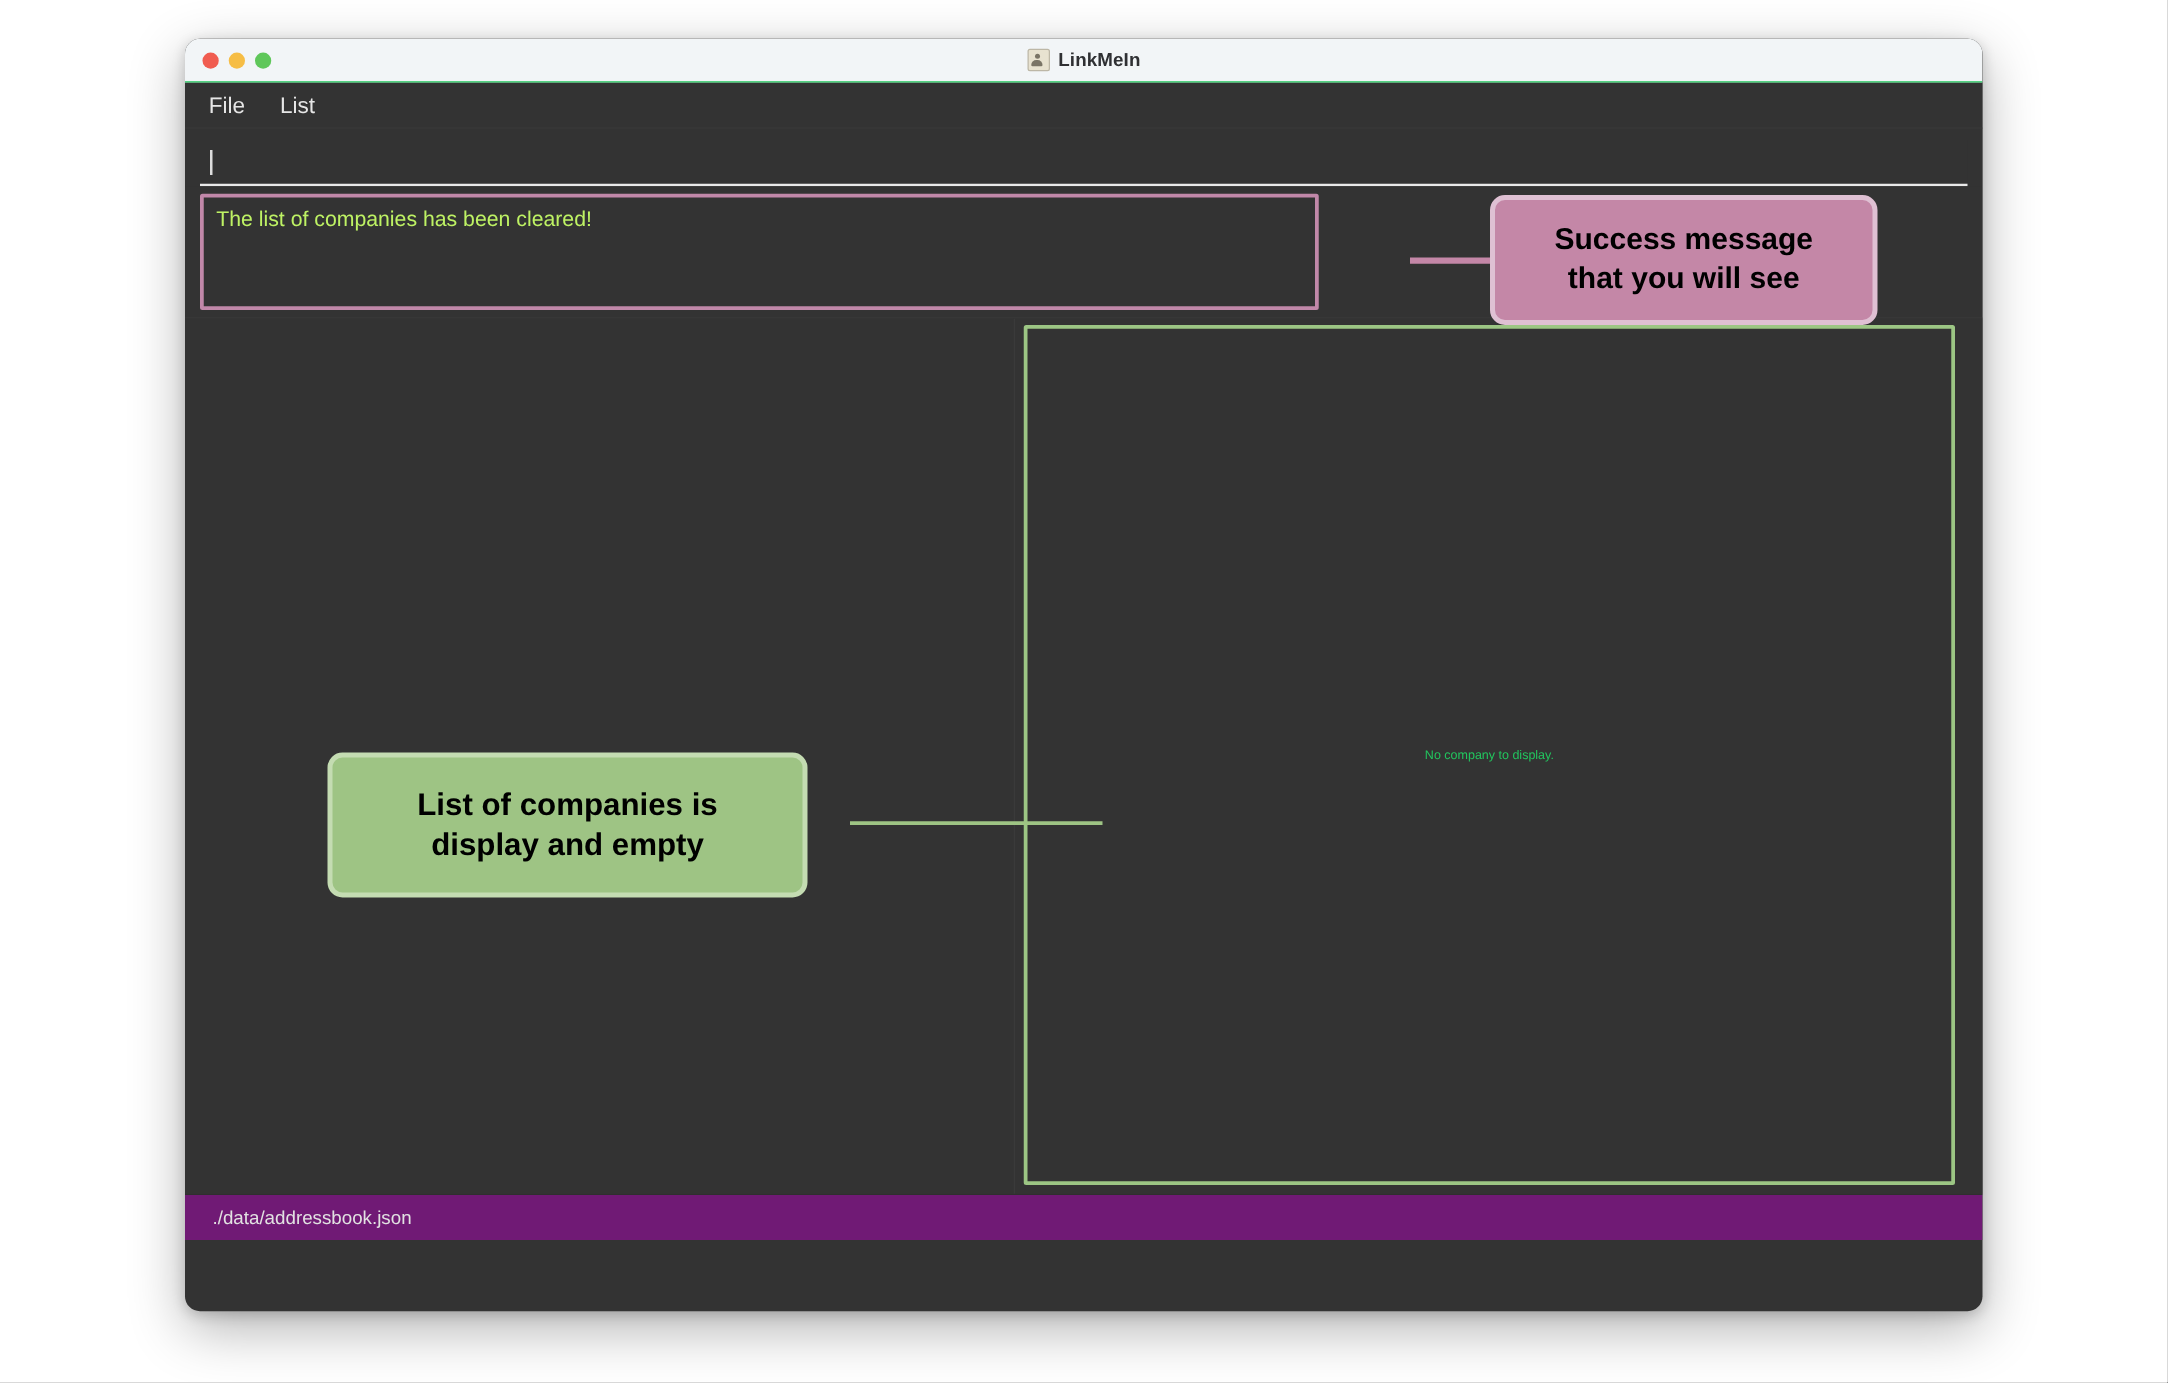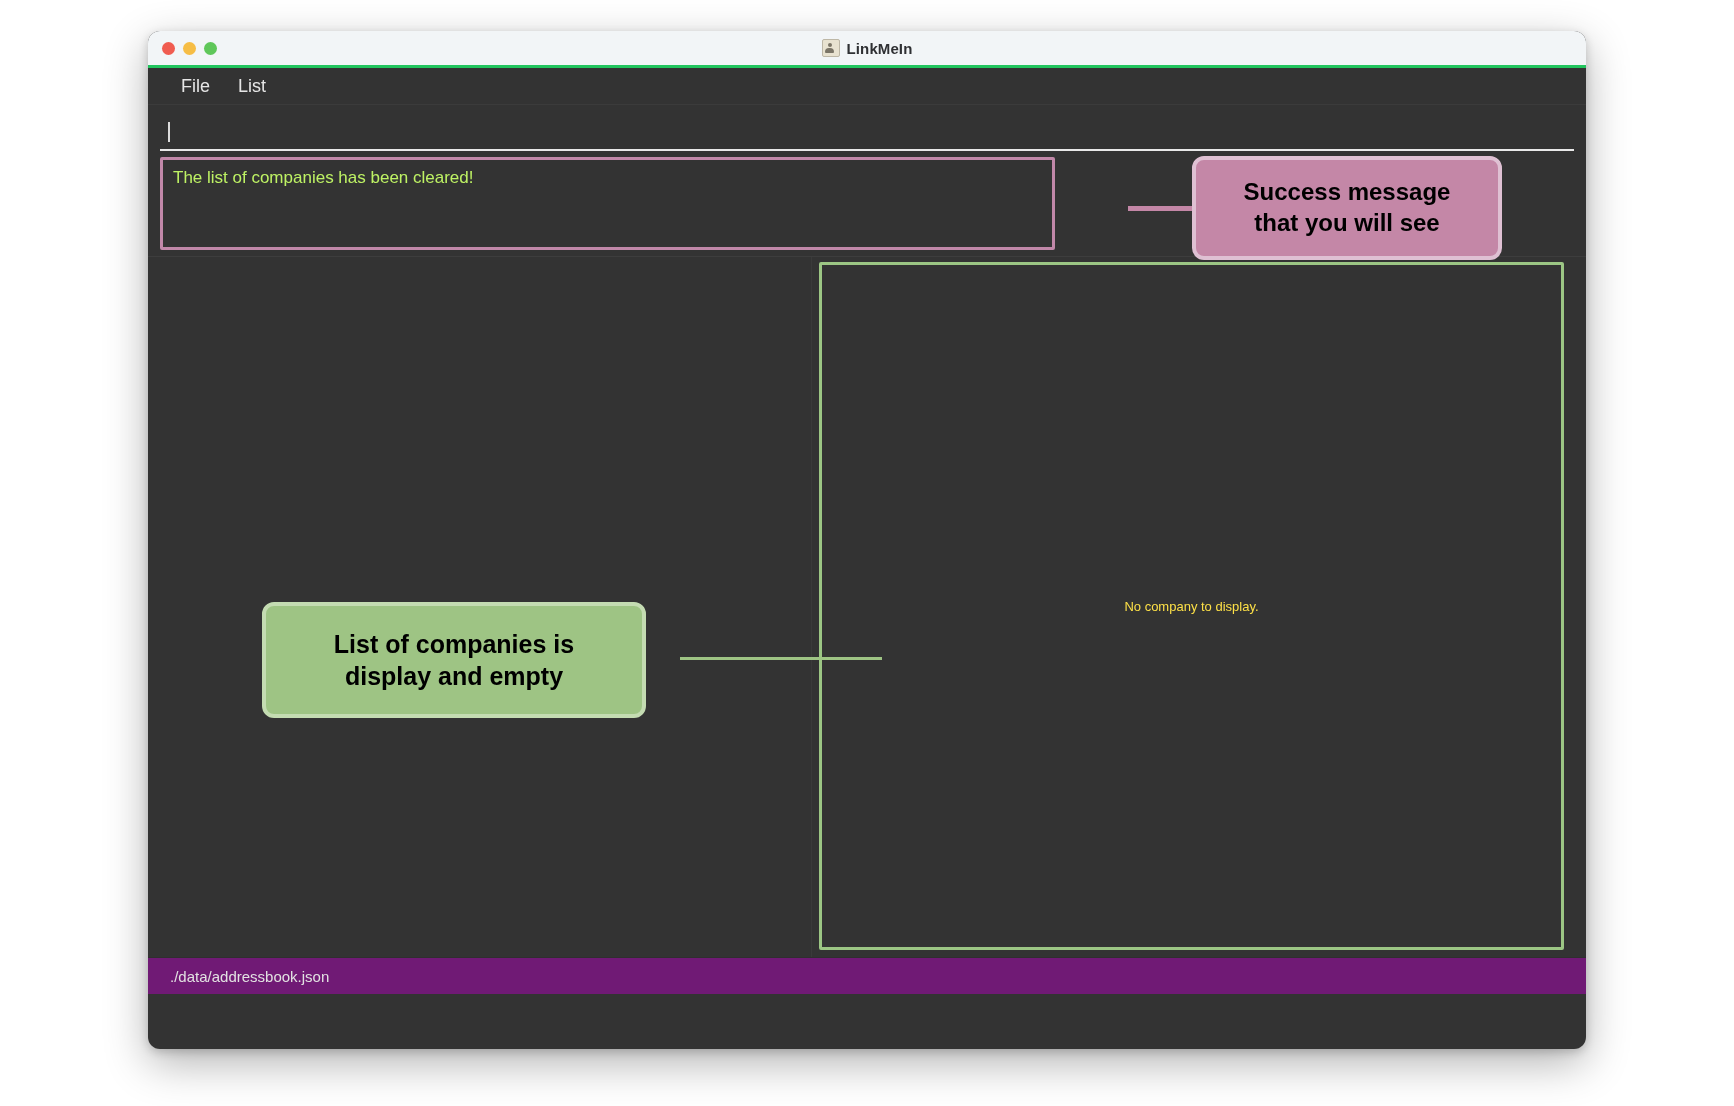--- a/index.html
+++ b/index.html
@@ -30,21 +30,21 @@
     background: #333333;
     box-shadow: 0 14px 44px rgba(0,0,0,0.30), 0 3px 10px rgba(0,0,0,0.18);
     overflow: hidden;
   }
 
   
   .titlebar {
     position: relative;
     height: 34px;
     background: #f2f5f7;
-    border-bottom: 3px solid #22c55e;
+    border-bottom: 1px solid #22c55e;
     display: flex;
     align-items: center;
   }
   .traffic-lights {
     position: absolute;
     left: 14px;
     top: 0;
     height: 34px;
     display: flex;
     align-items: center;
@@ -101,21 +101,21 @@
     color: #2f3033;
     letter-spacing: 0.1px;
   }
 
   
   .menubar {
     height: 36px;
     background: #333333;
     display: flex;
     align-items: center;
-    padding-left: 31px;
+    padding-left: 17px;
     gap: 24px;
     border-bottom: 1px solid #3b3b3b;
   }
   .menu-item {
     color: #e6e6e6;
     font-size: 18px;
     line-height: 1;
     padding: 3px 2px;
     cursor: default;
   }
@@ -191,22 +191,22 @@
     right: 22px;
     bottom: 7px;
     border: 3px solid #9cc684;
     border-radius: 2px;
     display: flex;
     align-items: center;
     justify-content: center;
     background: #333333;
   }
   .empty-text {
-    color: #fde047;
-    font-size: 13px;
+    color: #22c55e;
+    font-size: 10px;
   }
 
   
   .statusbar {
     height: 36px;
     background: #701a75;
     display: flex;
     align-items: center;
     padding-left: 22px;
     border-top: 1px solid #2f2f2f;

